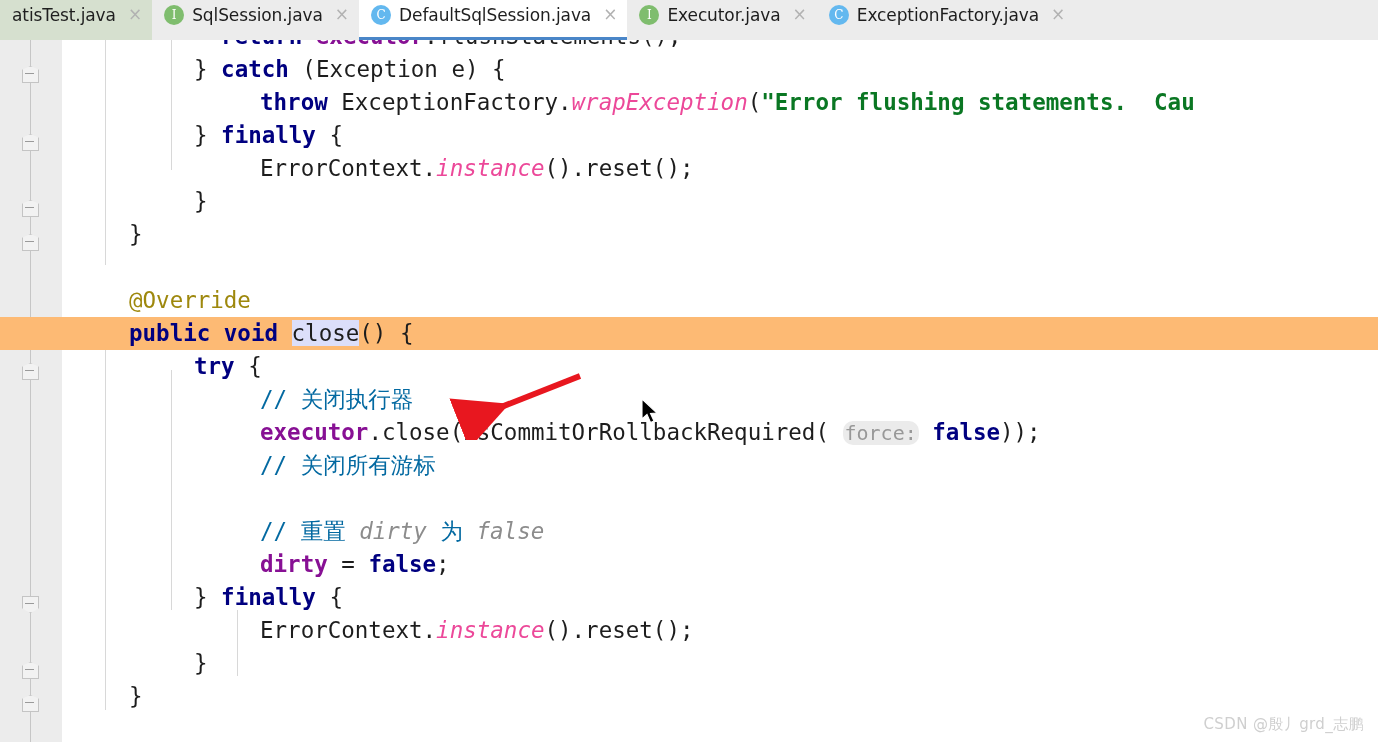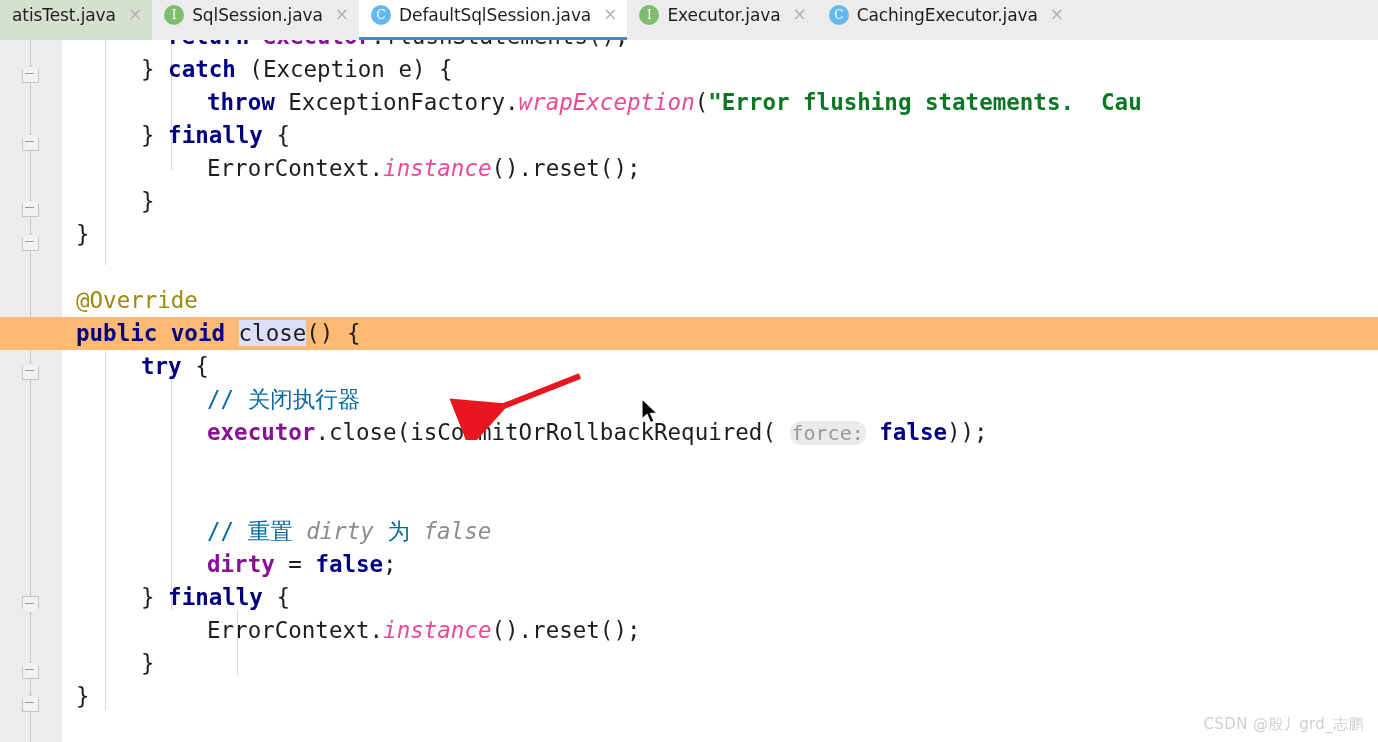--- a/index.html
+++ b/index.html
@@ -139,21 +139,21 @@
     font-size: 22.5px;
     line-height: 32.6px;
     white-space: pre;
     color: #1d1d1d;
   }
   .line {
     position: absolute;
     left: 0;
     width: 1378px;
     height: 32.6px;
-    padding-left: 36px;
+    padding-left: 89px;
     box-sizing: border-box;
   }
   .line.hl {
     background: #fdba74;
   }
   .indentguide {
     position: absolute;
     width: 1px;
     background: #d8d8d8;
   }
@@ -240,21 +240,21 @@
   </div>
 
   <div class="tab plain">
     <span class="tab-icon iface">I</span>
     <span class="tab-label">Executor.java</span>
     <span class="tab-close">×</span>
   </div>
 
   <div class="tab plain">
     <span class="tab-icon cls">C</span>
-    <span class="tab-label">CachingExecutor.java</span>
+    <span class="tab-label">ExceptionFactory.java</span>
     <span class="tab-close">×</span>
   </div>
 
   <div class="tabbar-filler"></div>
 </div>
 
 <div id="editor">
 
   <div id="gutter"></div>
   <div id="foldline"></div>
@@ -296,21 +296,21 @@
     <div class="line" style="top:244px"><span style="padding-left:40px"></span><span class="anno">@Override</span></div>
 
     <div class="line hl" style="top:277px"><span style="padding-left:40px"></span><span class="kw">public</span><span class="plain"> </span><span class="kw">void</span><span class="plain"> </span><span class="caret"></span><span class="sel">close</span><span class="plain">() {</span></div>
 
     <div class="line" style="top:310px"><span style="padding-left:105px"></span><span class="kw">try</span><span class="plain"> {</span></div>
 
     <div class="line" style="top:343px"><span style="padding-left:171px"></span><span class="cmt">// 关闭执行器</span></div>
 
     <div class="line" style="top:376px"><span style="padding-left:171px"></span><span class="fld">executor</span><span class="plain">.close(isCommitOrRollbackRequired(</span><span class="plain"> </span><span class="hint">force:</span><span class="plain"> </span><span class="kw">false</span><span class="plain">));</span></div>
 
-    <div class="line" style="top:409px"><span style="padding-left:171px"></span></div>
+    <div class="line" style="top:409px"><span style="padding-left:171px"></span><span class="cmt">// 关闭所有游标</span></div>
 
     <div class="line" style="top:442px"><span style="padding-left:171px"></span></div>
 
     <div class="line" style="top:475px"><span style="padding-left:171px"></span><span class="cmt">// 重置 </span><span class="cmt-i">dirty</span><span class="cmt"> 为 </span><span class="cmt-i">false</span></div>
 
     <div class="line" style="top:508px"><span style="padding-left:171px"></span><span class="fld">dirty</span><span class="plain"> = </span><span class="kw">false</span><span class="plain">;</span></div>
 
     <div class="line" style="top:541px"><span style="padding-left:105px"></span><span class="plain">} </span><span class="kw">finally</span><span class="plain"> {</span></div>
 
     <div class="line" style="top:574px"><span style="padding-left:171px"></span><span class="plain">ErrorContext.</span><span class="stat">instance</span><span class="plain">().reset();</span></div>

